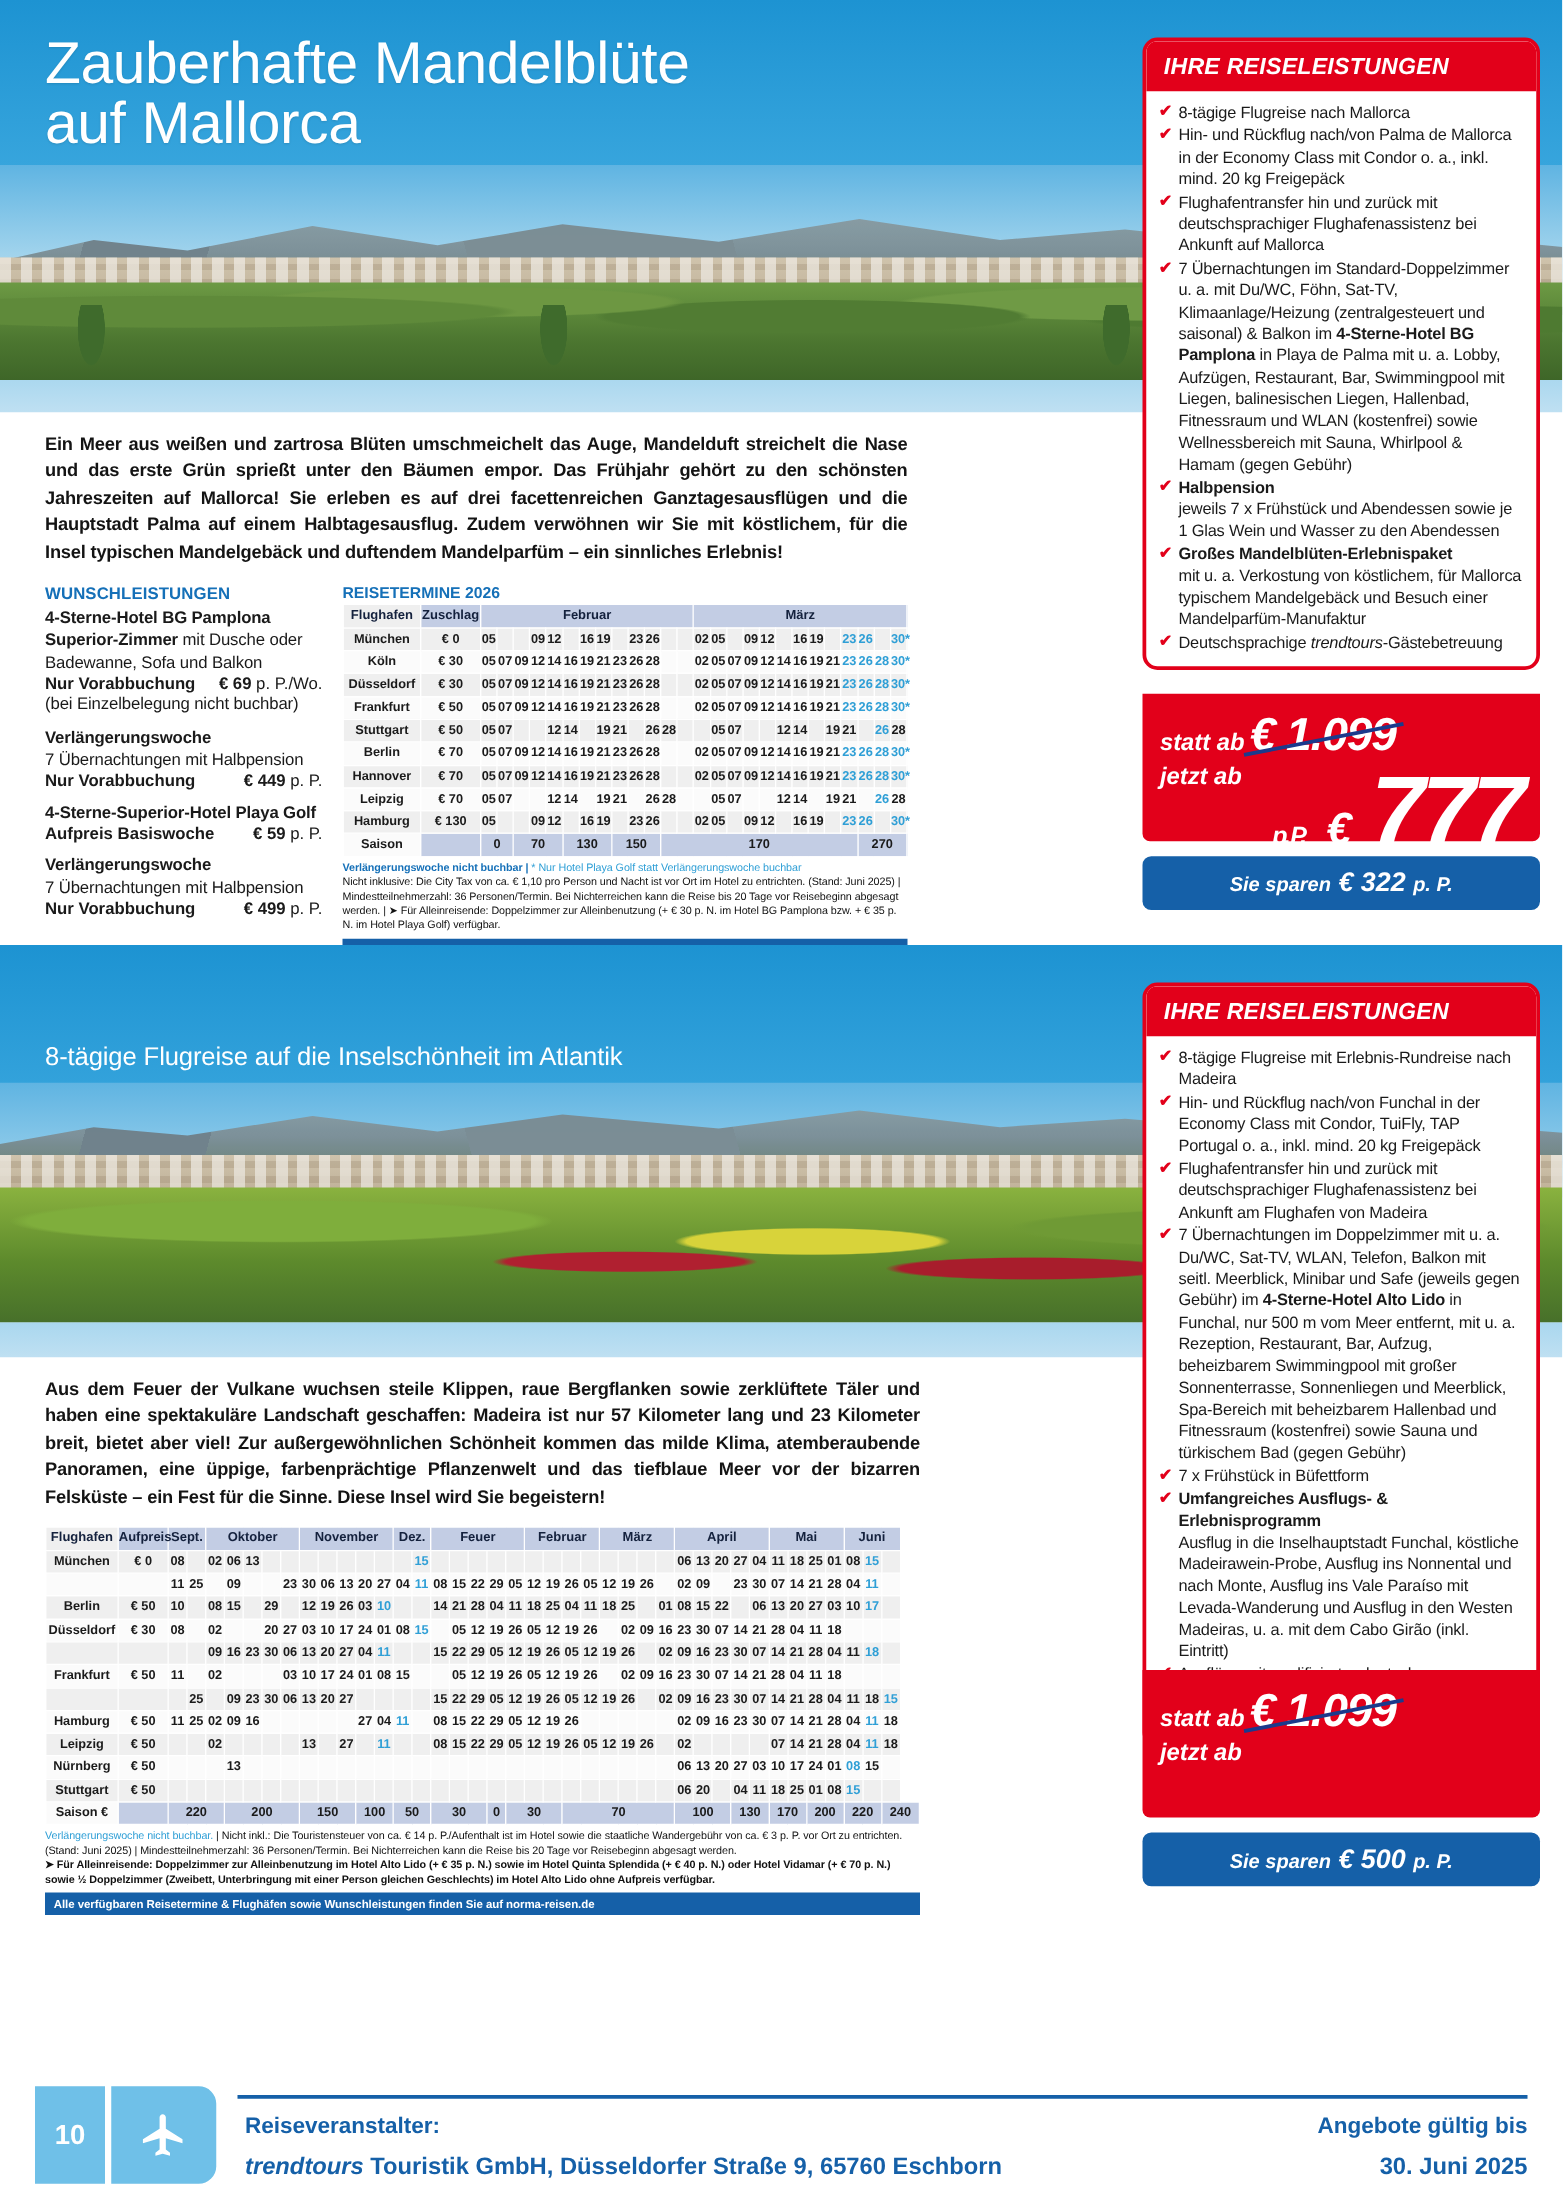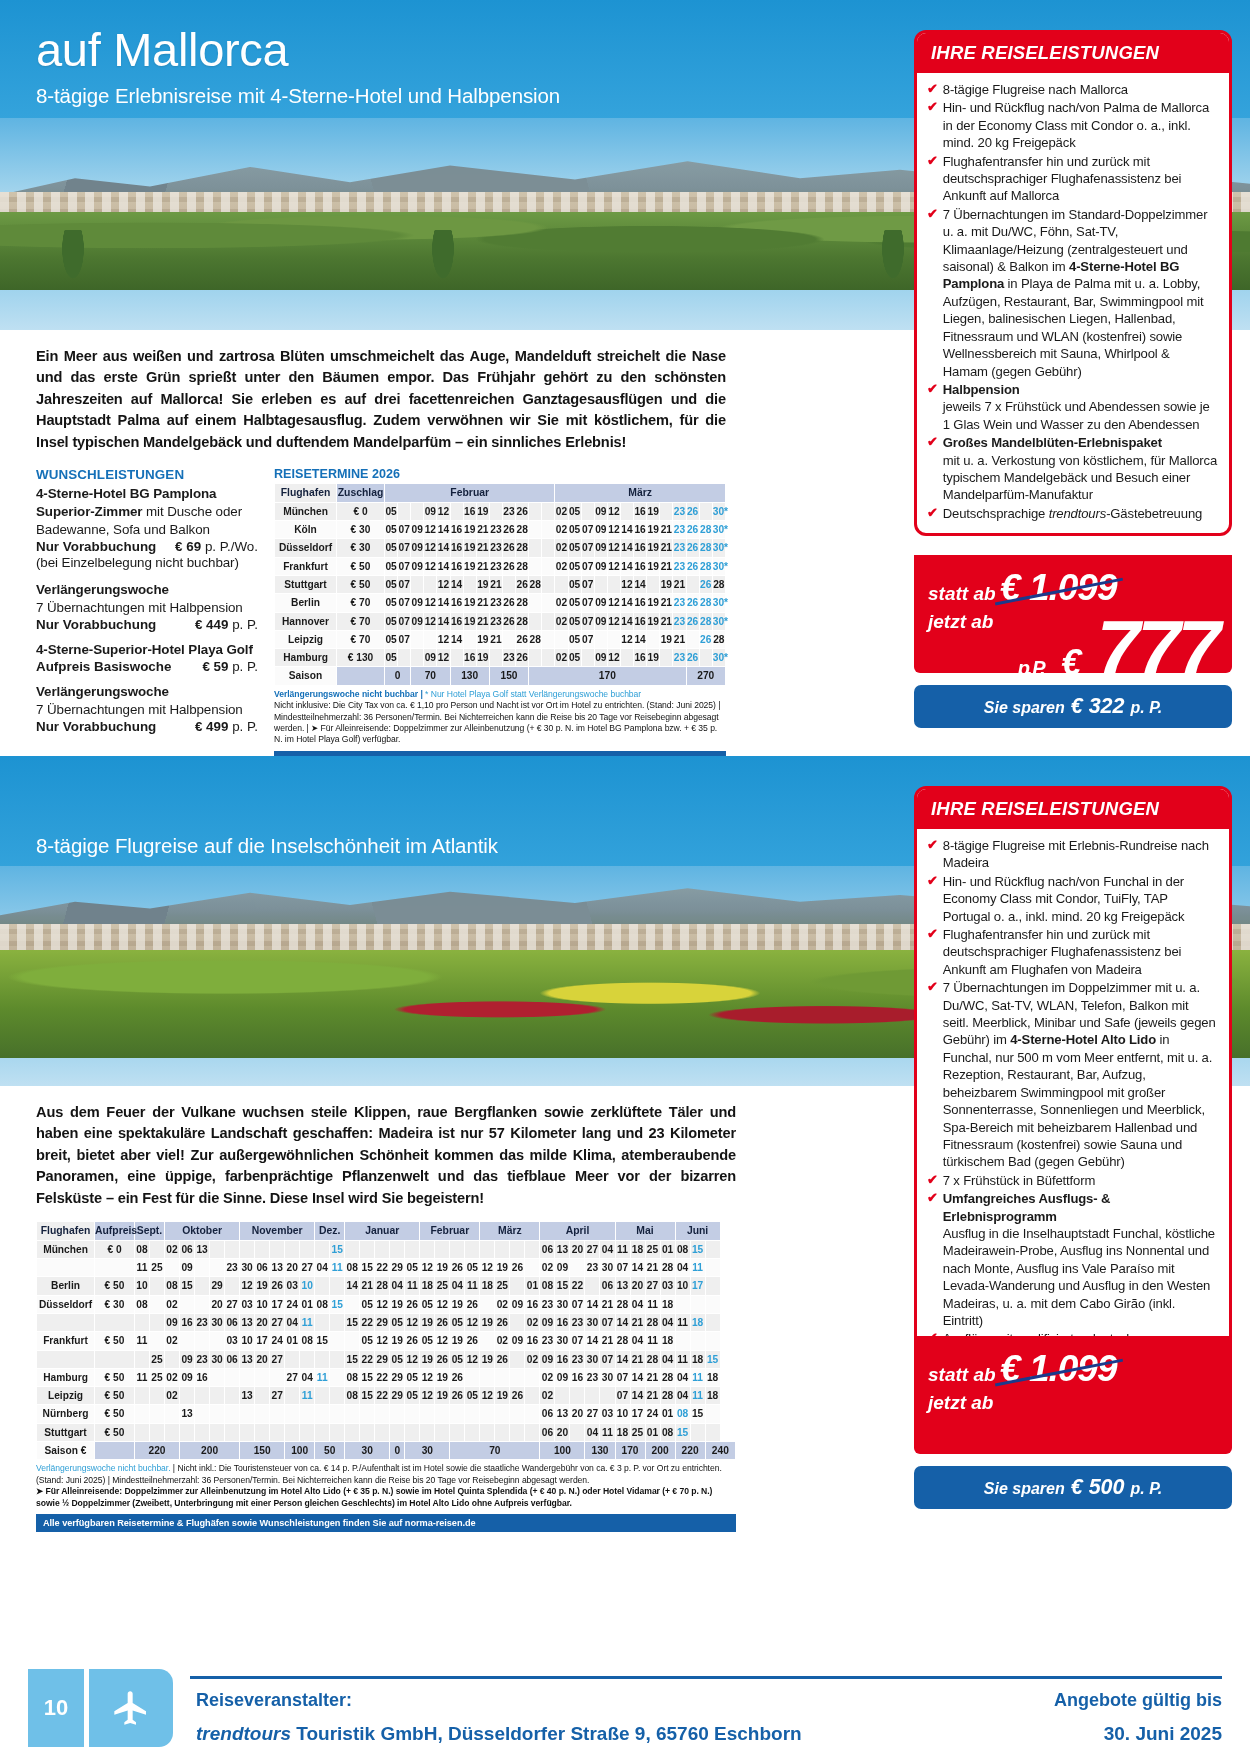--- a/index.html
+++ b/index.html
@@ -195,22 +195,22 @@
 </head>
 <body>
 
 <div class="page">
 
   <div class="offer">
 
     <div class="hero" style="height:330px;">
       <div class="hero-sky"></div>
       <div class="hero-title-wrap">
+        <div class="hero-title">Zauberhafte Mandelblüte</div>
         <div class="hero-title">auf Mallorca</div>
-        <div class="hero-sub">8-tägige Erlebnisreise mit 4-Sterne-Hotel und Halbpension</div>
       </div>
       <div class="photo" style="height:172px;margin-top:10px;">
         <div class="ph-sky"></div>
         <div class="ph-mtn"></div>
         <div class="ph-town"></div>
         <div class="ph-green"></div>
         <div class="ph-tree" style="left:60px;"></div>
         <div class="ph-tree" style="left:430px;"></div>
         <div class="ph-tree" style="left:880px;"></div>
       </div>
@@ -650,21 +650,21 @@
       <div id="d-table">
           <table class="dates">
             <thead>
               <tr>
                 <th class="apt" style="width:58px">Flughafen</th>
                 <th class="sur" style="width:40px">Aufpreis</th>
                 <th colspan="2">Sept.</th>
                 <th colspan="5">Oktober</th>
                 <th colspan="5">November</th>
                 <th colspan="2">Dez.</th>
-                <th colspan="5">Januar</th>
+                <th colspan="5">Feuer</th>
                 <th colspan="4">Februar</th>
                 <th colspan="4">März</th>
                 <th colspan="5">April</th>
                 <th colspan="4">Mai</th>
                 <th colspan="3">Juni</th>
               </tr>
             </thead>
             <tbody>
               <tr>
                 <td class="apt" style="width: 58px;">München</td>

